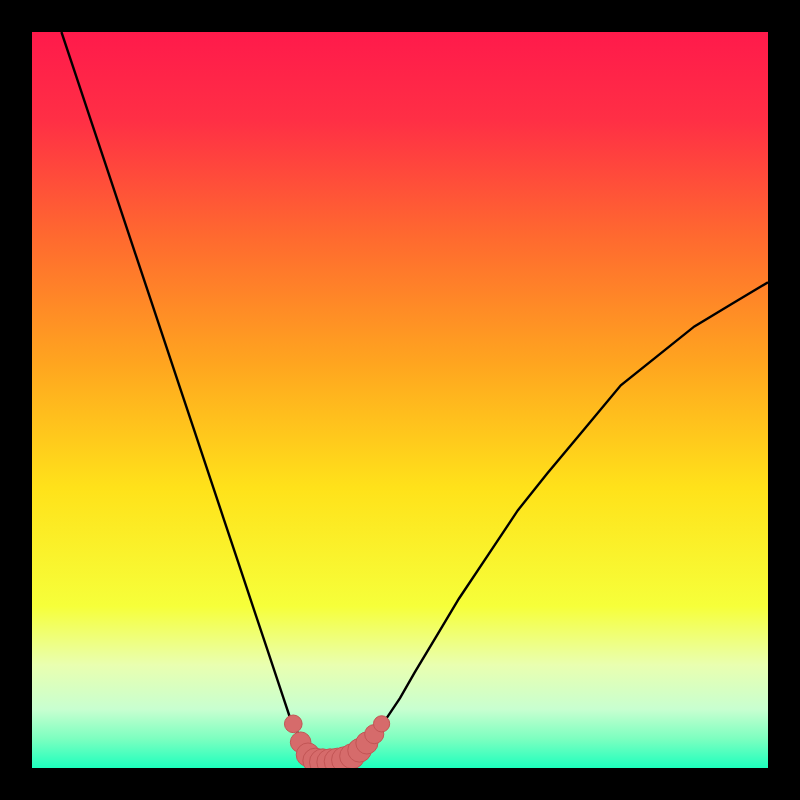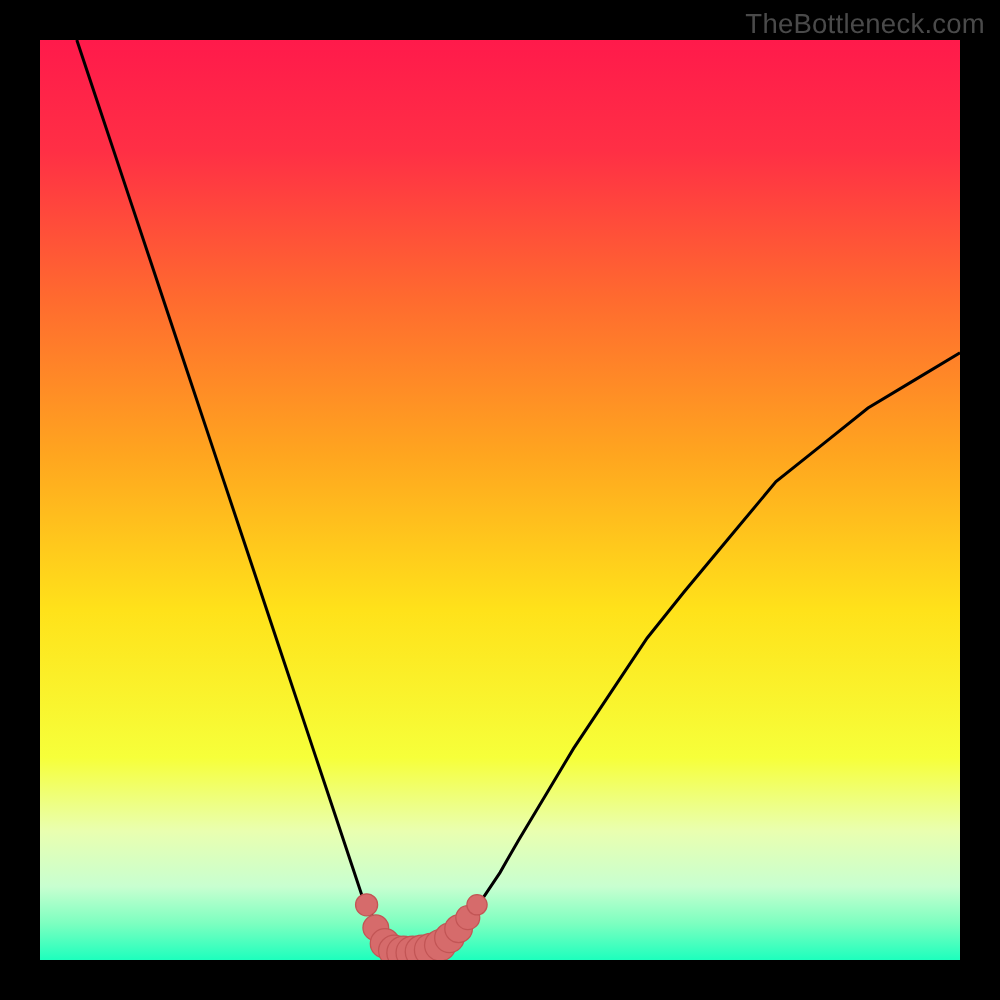--- a/index.html
+++ b/index.html
@@ -36,21 +36,20 @@
     user-select: none;
   }
   svg {
     display: block;
   }
 </style>
 </head>
 <body>
 
 <div class="frame">
-  <div class="watermark">TheBottleneck.com</div>
 
   <div class="plot">
     <svg id="chart-svg" width="736" height="736" viewBox="0 0 736 736">
       <defs>
         <linearGradient id="bg-grad" x1="0" y1="0" x2="0" y2="1">
             <stop offset="0.0%" stop-color="#ff1a4b"></stop>
             <stop offset="12.0%" stop-color="#ff2f45"></stop>
             <stop offset="28.0%" stop-color="#ff6a2f"></stop>
             <stop offset="45.0%" stop-color="#ffa51f"></stop>
             <stop offset="62.0%" stop-color="#ffe21a"></stop>

